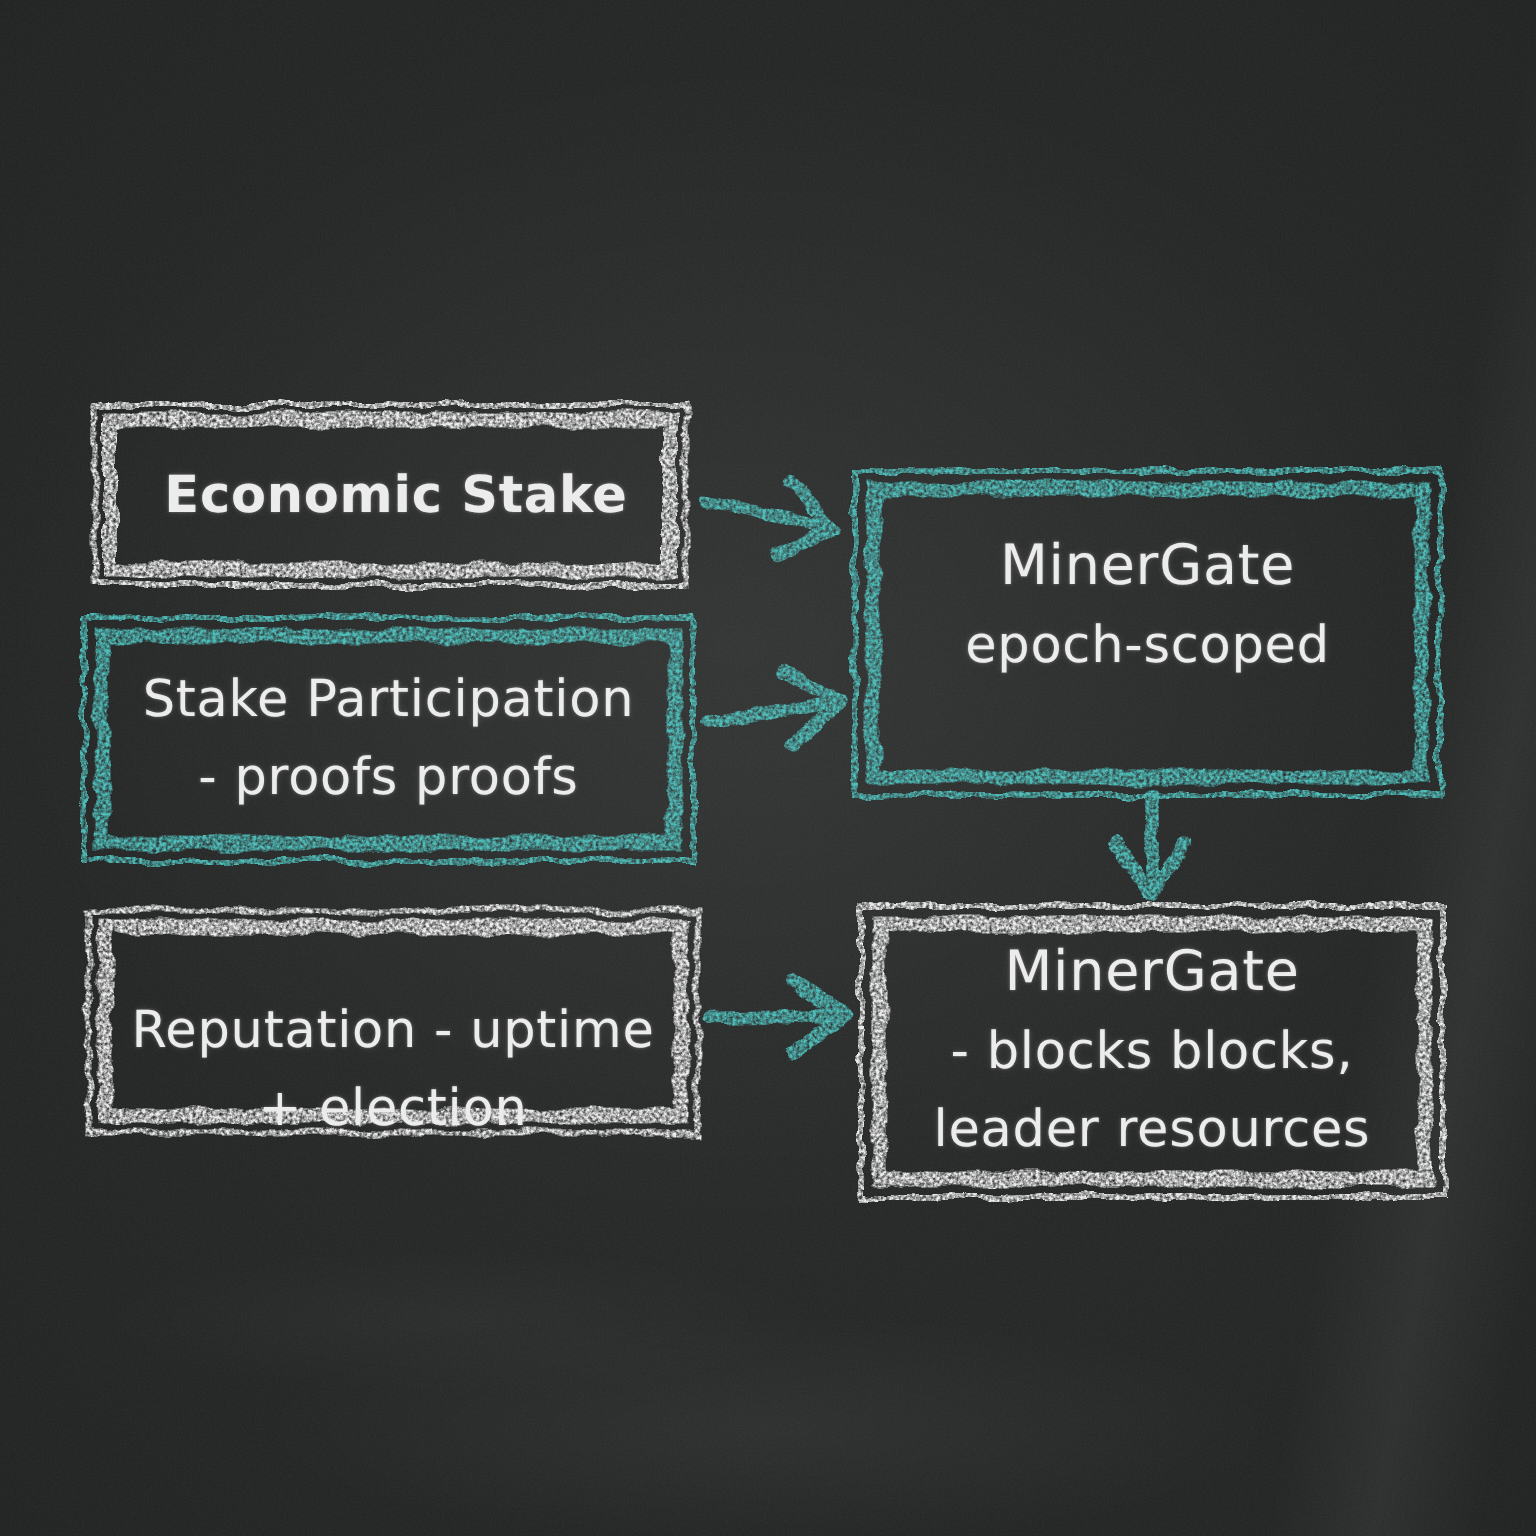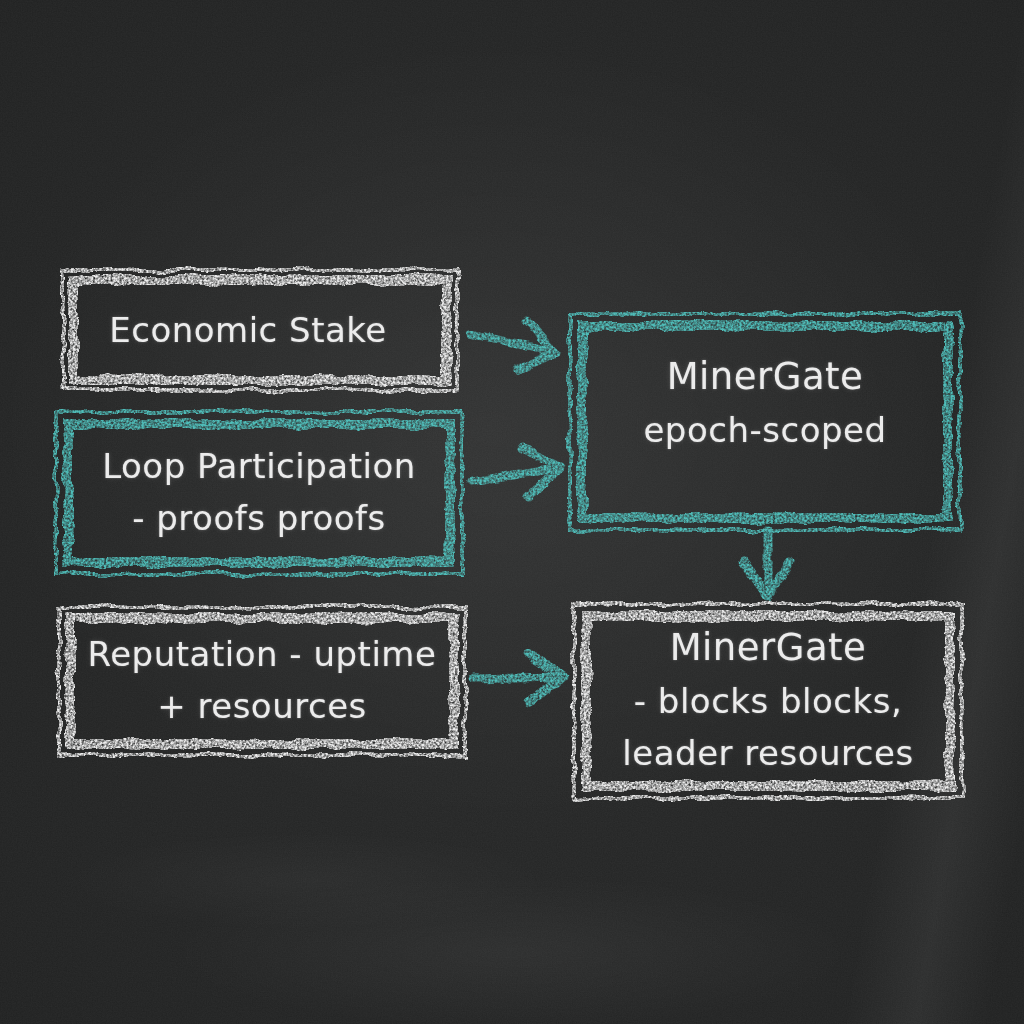--- a/index.html
+++ b/index.html
@@ -31,23 +31,23 @@
     position: absolute; display: flex; flex-direction: column;
     align-items: center; justify-content: center;
     color: var(--chalk-white, #ececec);
     text-align: center; letter-spacing: 0.5px;
     font-size: 34px; line-height: 1.52;
     text-shadow: 0 0 2px rgba(240,240,240,0.35), 0 0 6px rgba(240,240,240,0.12);
   }
   .label .ln { display: block; white-space: nowrap; }
   .label .ln.big { font-size: 37px; }
   
-  #lbl-economic-stake   { left: 68px;  top: 286px; width: 360px; height: 90px;  }
+  #lbl-economic-stake   { left: 84px;  top: 286px; width: 360px; height: 90px; font-weight: bold;  }
   #lbl-loop-participation{ left: 76px; top: 430px; width: 366px; height: 126px; }
-  #lbl-reputation       { left: 78px;  top: 624px; width: 368px; height: 114px; }
+  #lbl-reputation       { left: 78px;  top: 657px; width: 368px; height: 114px; }
   #lbl-minergate        { left: 590px; top: 330px; width: 350px; height: 145px; }
   #lbl-consensus        { left: 594px; top: 620px; width: 348px; height: 160px; }
 </style>
 </head>
 <body>
 
 <div class="board">
 
   <svg class="diagram" viewBox="0 0 1024 1024" aria-hidden="true">
     <defs>
@@ -103,27 +103,27 @@
       <path class="arrow" d="M768,530 L768,592"></path>
       <path class="arrow" d="M743,562 L767,597 L791,562"></path>
     </g>
   </svg>
 
   <div class="label" id="lbl-economic-stake">
     <span class="ln">Economic Stake</span>
   </div>
 
   <div class="label" id="lbl-loop-participation">
-    <span class="ln">Loop Participation</span>
+    <span class="ln">Stake Participation</span>
     <span class="ln">- proofs proofs</span>
   </div>
 
   <div class="label" id="lbl-reputation">
     <span class="ln">Reputation - uptime</span>
-    <span class="ln">+ resources</span>
+    <span class="ln">+ election</span>
   </div>
 
   <div class="label" id="lbl-minergate">
     <span class="ln big">MinerGate</span>
     <span class="ln">epoch-scoped</span>
   </div>
 
   <div class="label" id="lbl-consensus">
     <span class="ln big">MinerGate</span>
     <span class="ln">- blocks blocks,</span>

